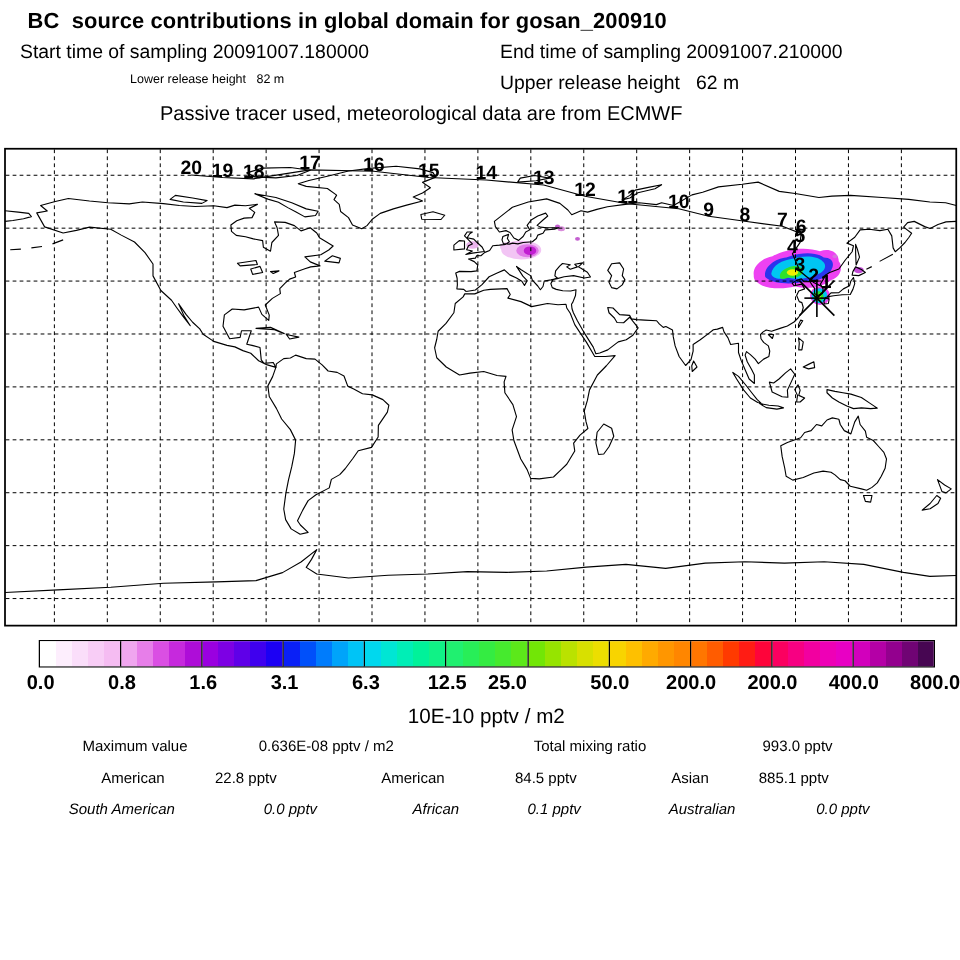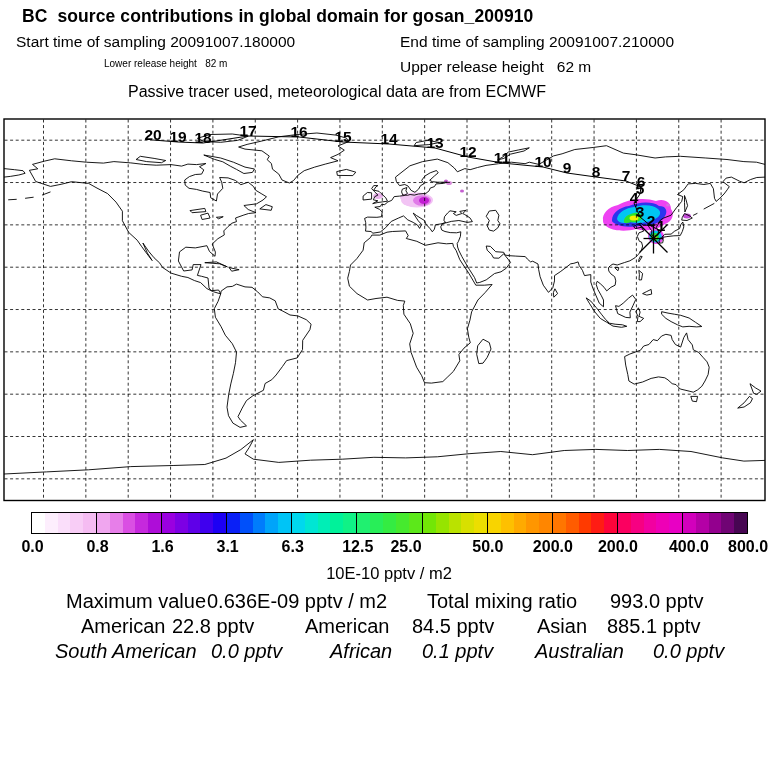--- a/index.html
+++ b/index.html
@@ -13,21 +13,21 @@
   .h3b{left:400px;top:58px;font-size:15.5px;}
   .h4{left:128px;top:83px;font-size:16px;}
   #map-svg{position:absolute;left:0;top:0;}
   #cbar{position:absolute;left:31px;top:512px;width:717px;height:22px;
         border:1px solid #000;box-sizing:border-box;display:flex;}
   #cbar .seg{flex:1 1 0;height:100%;}
   #cbar .seg + .seg{border-left:1px solid #000;}
   .tick{position:absolute;top:538px;width:52px;margin-left:-26px;text-align:center;
         font-size:16px;font-weight:bold;}
   .unit{position:absolute;left:0;top:564px;width:778px;text-align:center;font-size:16.5px;}
-  .st{position:absolute;font-size:20px;white-space:pre;}
+  .st{position:absolute;font-size:12px;white-space:pre;}
   .r1{top:590px;} .r2{top:615px;} .r3{top:640px;font-style:italic;}
 </style>
 </head>
 <body>
 
 <div class="abs title">BC  source contributions in global domain for gosan_200910</div>
 <div class="abs h2a">Start time of sampling 20091007.180000</div>
 <div class="abs h2b">End time of sampling 20091007.210000</div>
 <div class="abs h3a">Lower release height   82 m</div>
 <div class="abs h3b">Upper release height   62 m</div>
@@ -191,27 +191,27 @@
     <span class="tick" style="left: 32.5px;">0.0</span>
     <span class="tick" style="left: 97.55px;">0.8</span>
     <span class="tick" style="left: 162.6px;">1.6</span>
     <span class="tick" style="left: 227.65px;">3.1</span>
     <span class="tick" style="left: 292.7px;">6.3</span>
     <span class="tick" style="left: 357.75px;">12.5</span>
     <span class="tick" style="left: 406px;">25.0</span>
     <span class="tick" style="left: 487.85px;">50.0</span>
     <span class="tick" style="left: 552.9px;">200.0</span>
     <span class="tick" style="left: 617.95px;">200.0</span>
-    <span class="tick" style="left: 683px; text-align: right;">400.0</span>
+    <span class="tick" style="left: 683px;">400.0</span>
     <span class="tick" style="left: 748.05px;">800.0</span>
   </div>
 <div class="unit">10E-10 pptv / m2</div>
 
 <span class="st r1" style="left:66px">Maximum value</span>
-<span class="st r1" style="left:207px">0.636E-09 pptv / m2</span>
+<span class="st r1" style="left:207px">0.636E-08 pptv / m2</span>
 <span class="st r1" style="left:427px">Total mixing ratio</span>
 <span class="st r1" style="left:610px">993.0 pptv</span>
 
 <span class="st r2" style="left:81px">American</span>
 <span class="st r2" style="left:172px">22.8 pptv</span>
 <span class="st r2" style="left:305px">American</span>
 <span class="st r2" style="left:412px">84.5 pptv</span>
 <span class="st r2" style="left:537px">Asian</span>
 <span class="st r2" style="left:607px">885.1 pptv</span>
 

